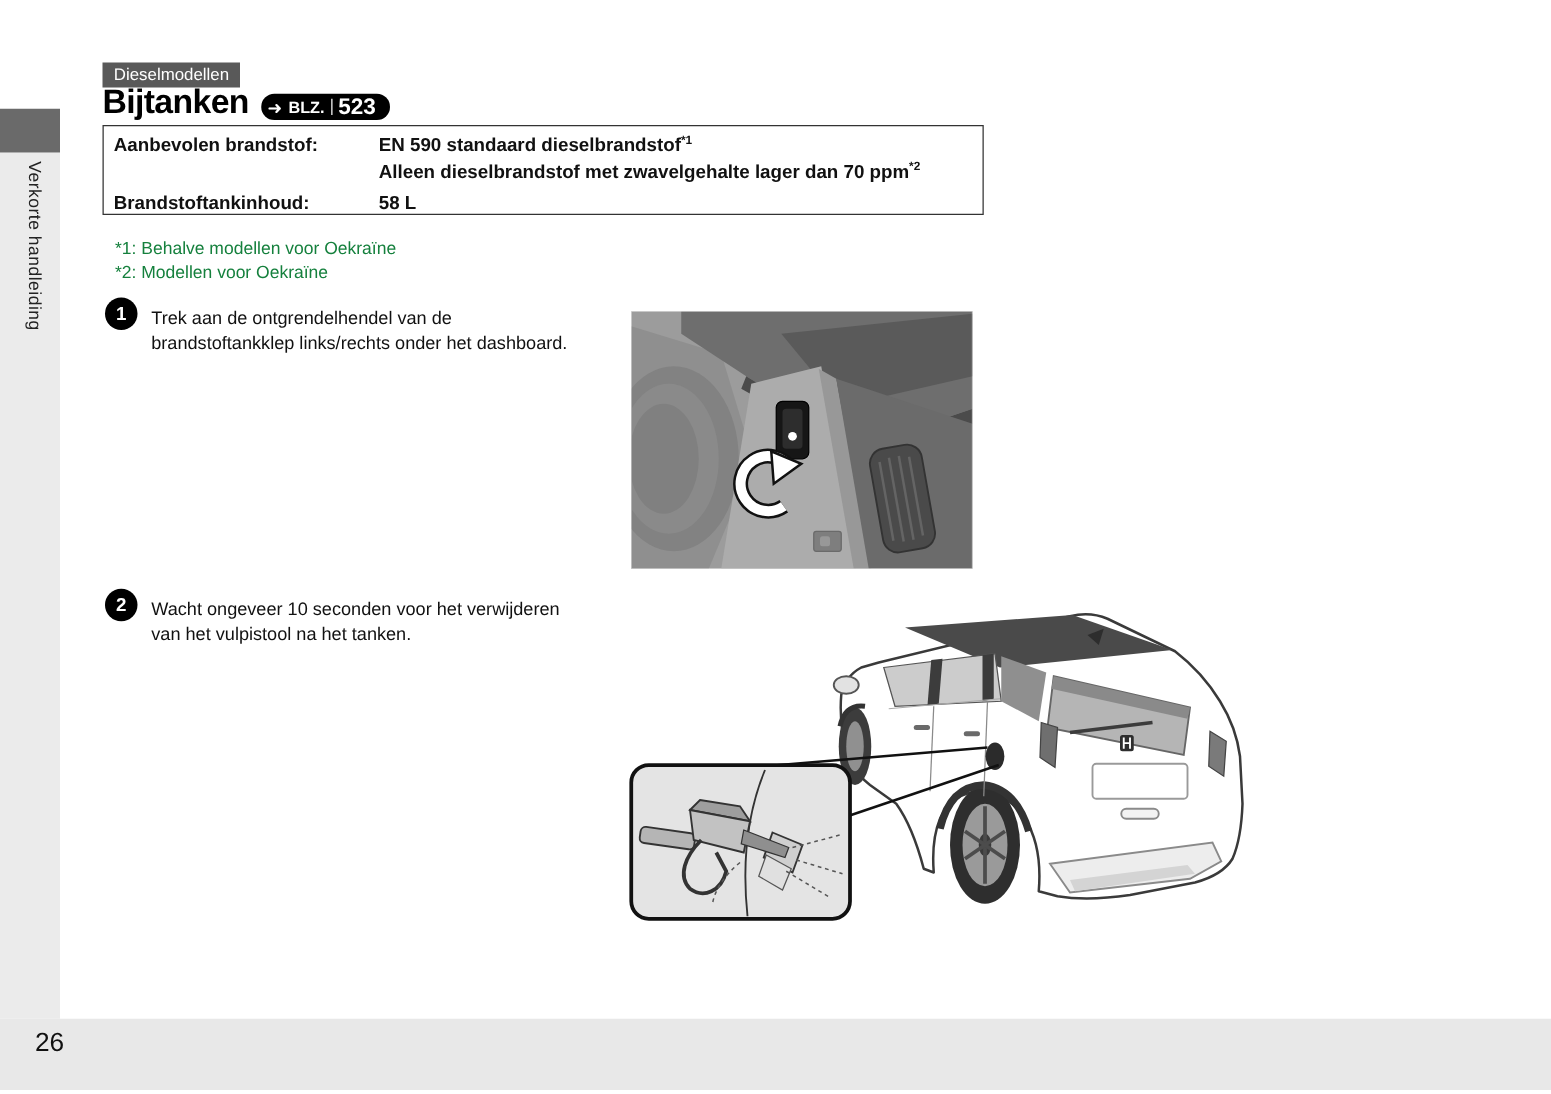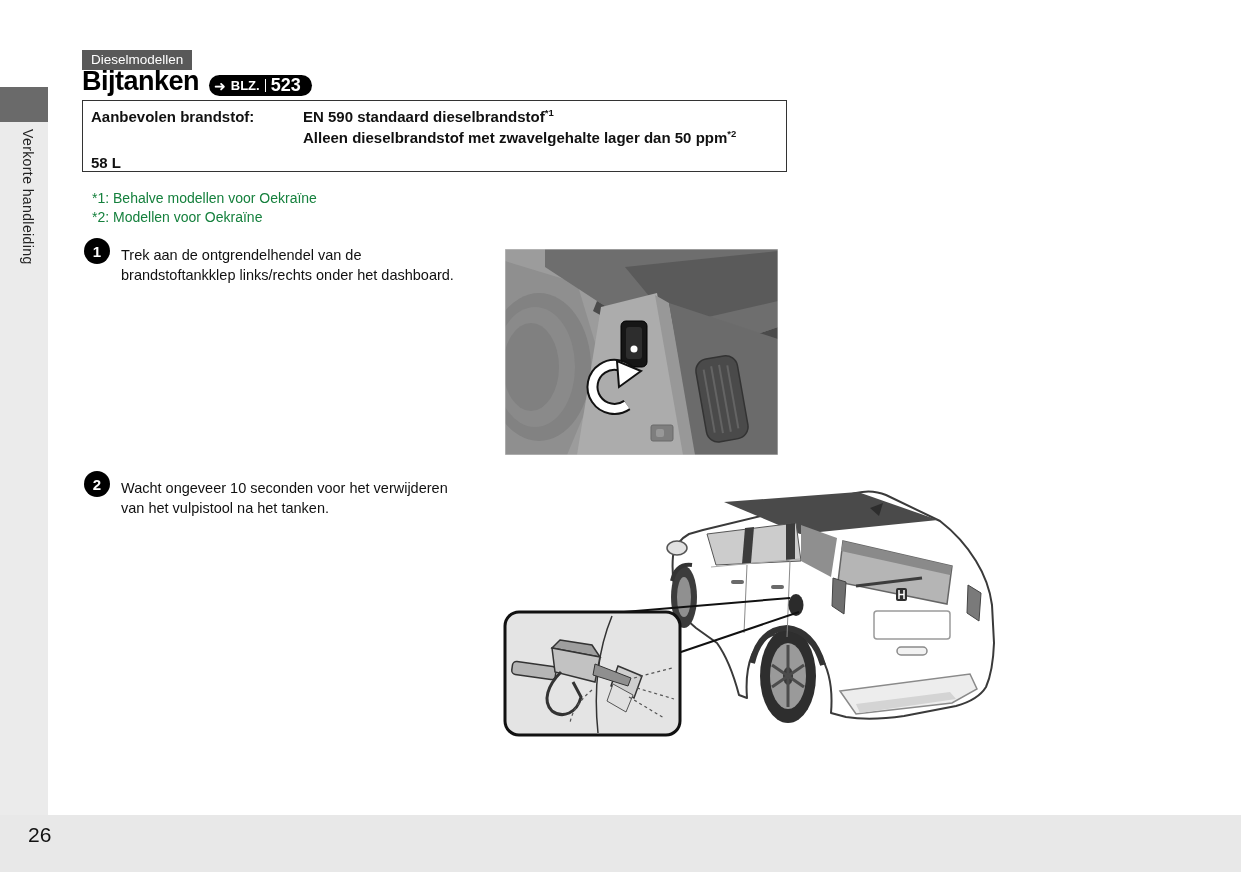--- a/index.html
+++ b/index.html
@@ -98,24 +98,25 @@
     <span class="ref-divider"></span>
     <span class="ref-page">523</span>
   </span>
 </div>
 
 <div class="abs spec-table">
   <div class="spec-row">
     <div class="spec-label">Aanbevolen brandstof:</div>
     <div class="spec-values">
       <div><span>EN 590 standaard dieselbrandstof</span><sup>*1</sup></div>
-      <div><span>Alleen dieselbrandstof met zwavelgehalte lager dan 50 ppm</span><sup>*2</sup></div>
+      <div><span>Alleen dieselbrandstof met zwavelgehalte lager dan 70 ppm</span><sup>*2</sup></div>
     </div>
   </div>
   <div class="spec-row">
+    <div class="spec-label">Brandstoftankinhoud:</div>
     <div class="spec-values">
       <div><span>58 L</span><sup></sup></div>
     </div>
   </div>
 </div>
 
 <div class="abs footnotes">
   <div>*1: Behalve modellen voor Oekraïne</div>
   <div>*2: Modellen voor Oekraïne</div>
 </div>

